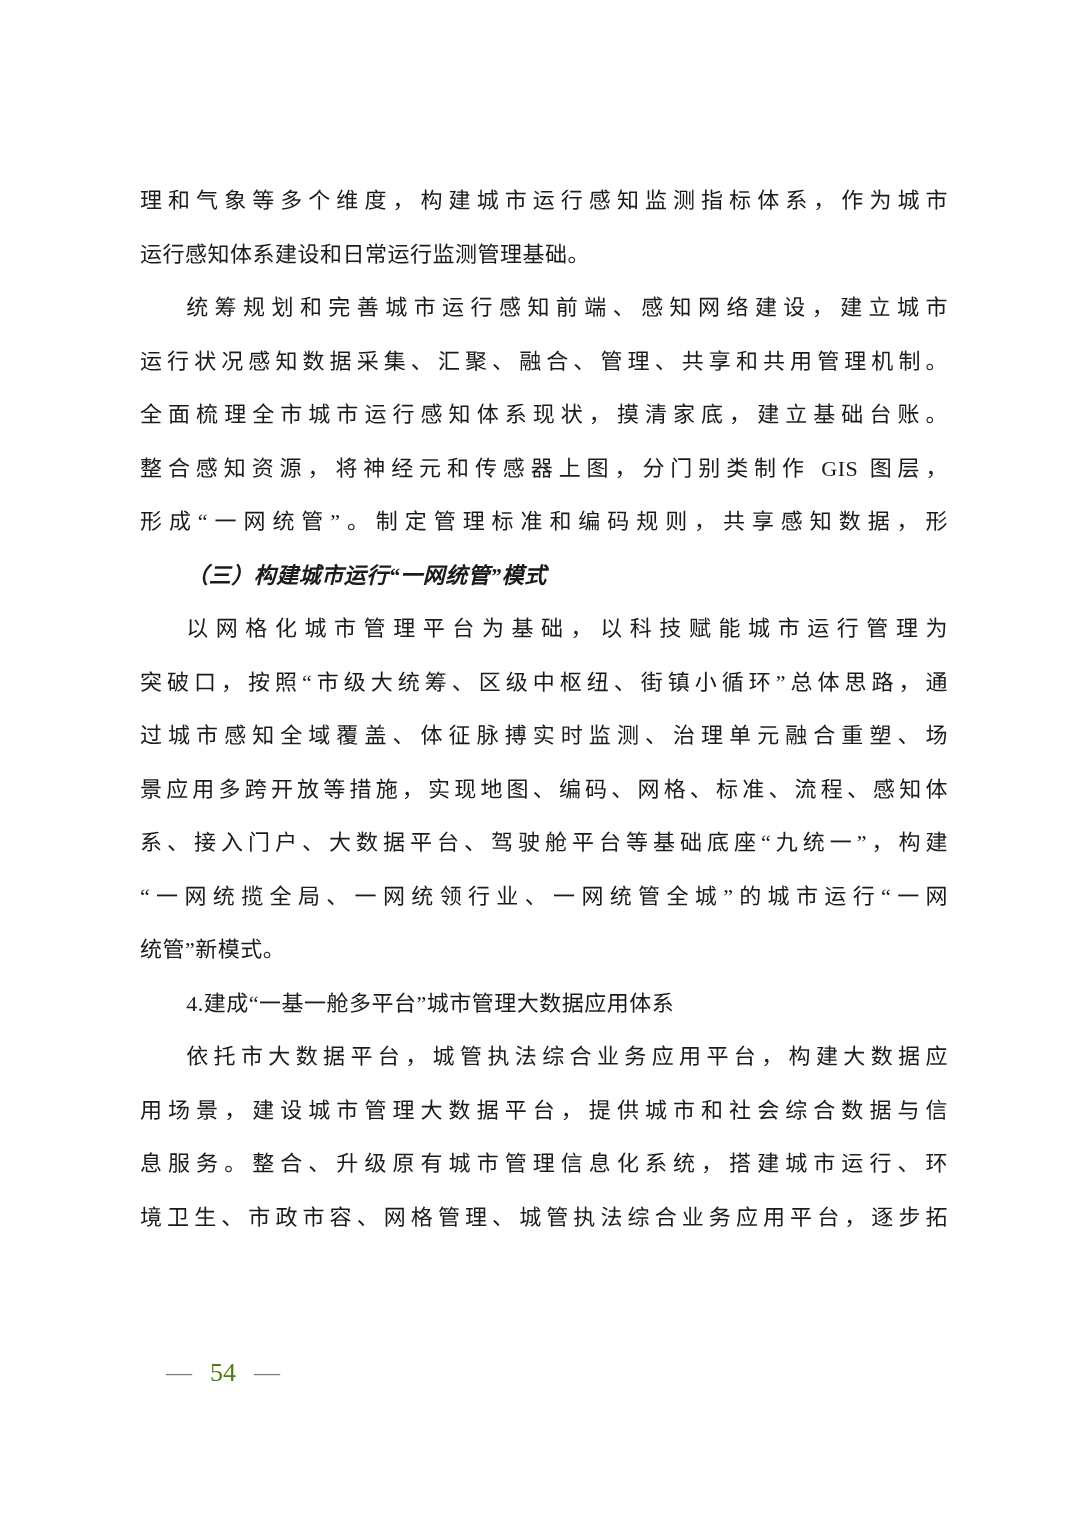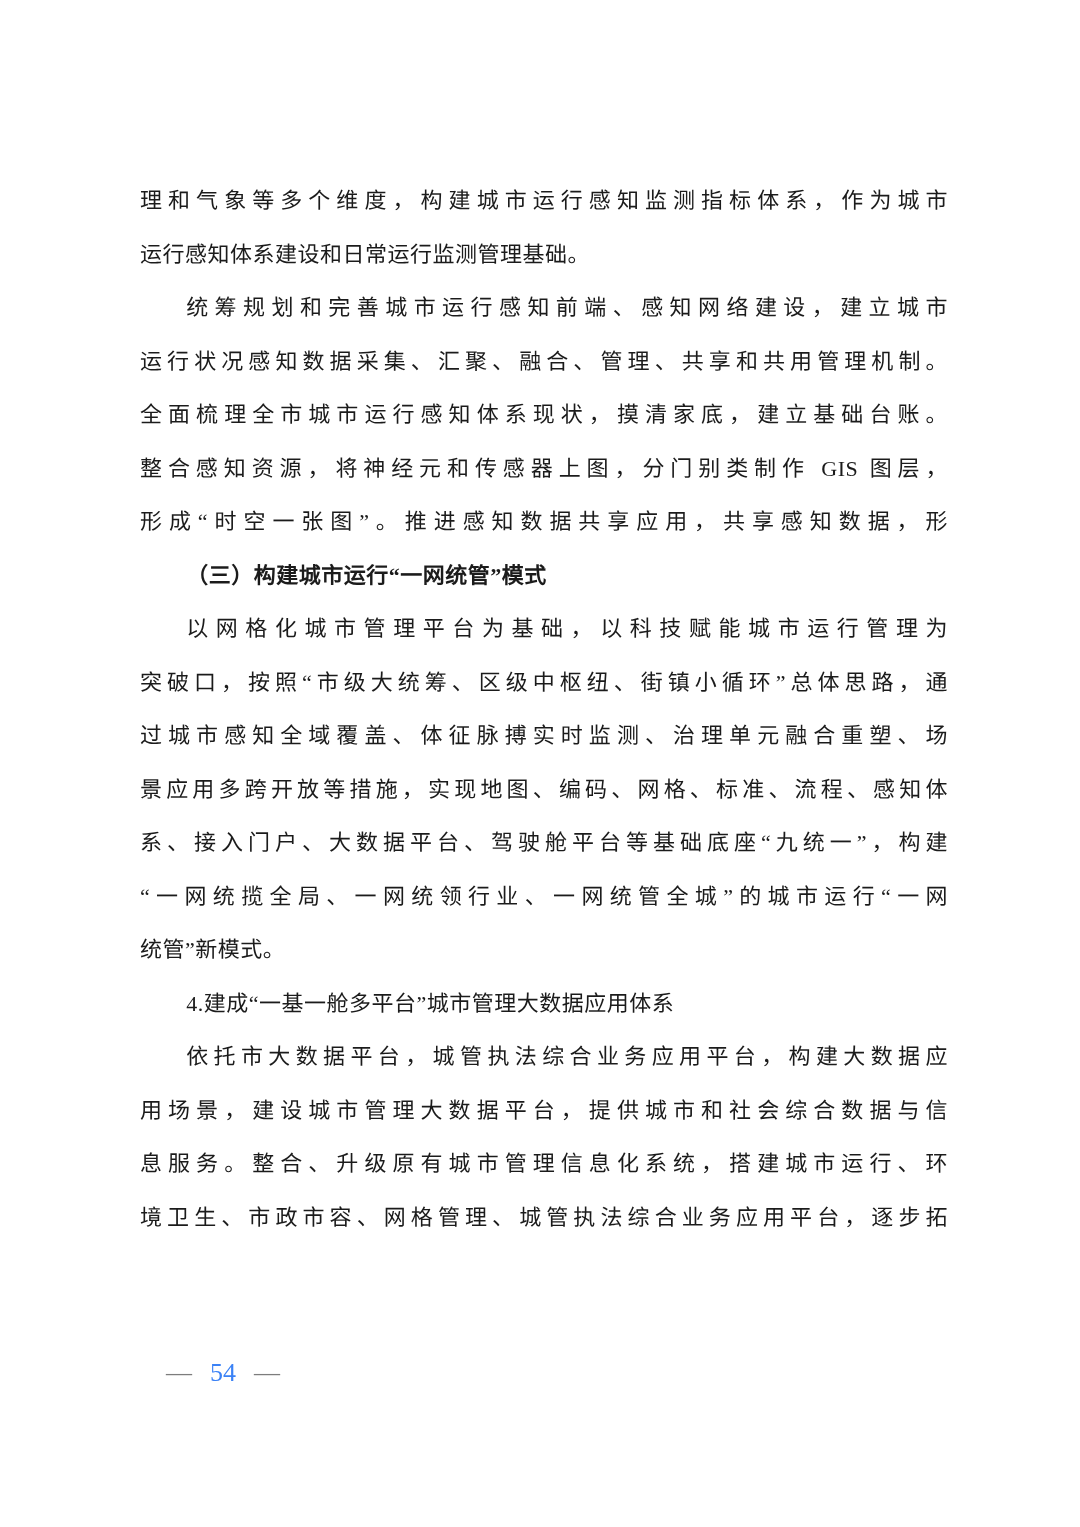--- a/index.html
+++ b/index.html
@@ -38,52 +38,53 @@
     white-space: normal;
     text-align: justify;
     text-align-last: justify;
     text-justify: inter-character;
   }
   .line.indent {
     text-indent: 2.1em;
   }
   .line.bold {
     font-weight: 700;
+    font-style: italic;
   }
   .footer {
     position: absolute;
     left: 166px;
     top: 1346px;
     height: 54px;
     line-height: 54px;
     font-size: 26px;
     white-space: nowrap;
   }
   .footer .dash {
     color: #7d7d7d;
     letter-spacing: 0;
   }
   .footer .num {
-    color: #3b82f6;
+    color: #4d7c0f;
     margin: 0 18px;
   }
 </style>
 </head>
 <body>
 
 <div class="page">
 
   <div class="text-block">
       <div class="line j">理和气象等多个维度，构建城市运行感知监测指标体系，作为城市</div>
       <div class="line">运行感知体系建设和日常运行监测管理基础。</div>
       <div class="line j indent">统筹规划和完善城市运行感知前端、感知网络建设，建立城市</div>
       <div class="line j">运行状况感知数据采集、汇聚、融合、管理、共享和共用管理机制。</div>
       <div class="line j">全面梳理全市城市运行感知体系现状，摸清家底，建立基础台账。</div>
       <div class="line j">整合感知资源，将神经元和传感器上图，分门别类制作 GIS 图层，</div>
-      <div class="line j">形成“时空一张图”。推进感知数据共享应用，共享感知数据，形</div>
+      <div class="line j">形成“一网统管”。制定管理标准和编码规则，共享感知数据，形</div>
       <div class="line indent bold">（三）构建城市运行“一网统管”模式</div>
       <div class="line j indent">以网格化城市管理平台为基础，以科技赋能城市运行管理为</div>
       <div class="line j">突破口，按照“市级大统筹、区级中枢纽、街镇小循环”总体思路，通</div>
       <div class="line j">过城市感知全域覆盖、体征脉搏实时监测、治理单元融合重塑、场</div>
       <div class="line j">景应用多跨开放等措施，实现地图、编码、网格、标准、流程、感知体</div>
       <div class="line j">系、接入门户、大数据平台、驾驶舱平台等基础底座“九统一”，构建</div>
       <div class="line j">“一网统揽全局、一网统领行业、一网统管全城”的城市运行“一网</div>
       <div class="line">统管”新模式。</div>
       <div class="line indent">4.建成“一基一舱多平台”城市管理大数据应用体系</div>
       <div class="line j indent">依托市大数据平台，城管执法综合业务应用平台，构建大数据应</div>

